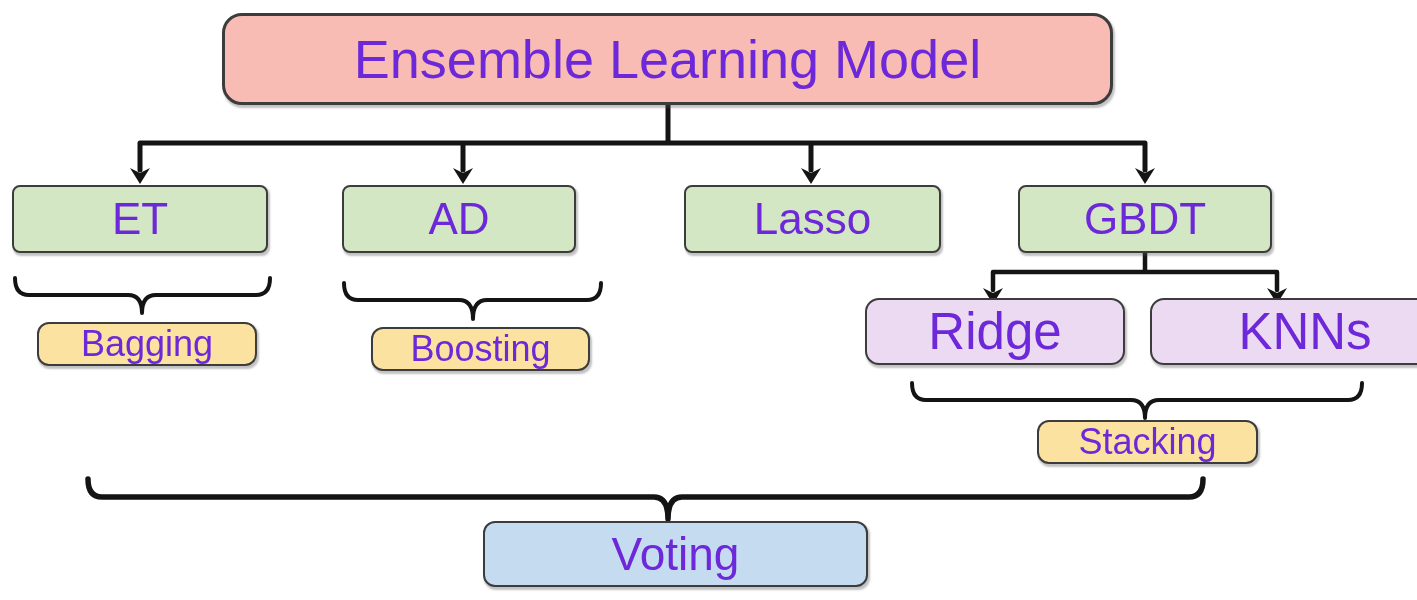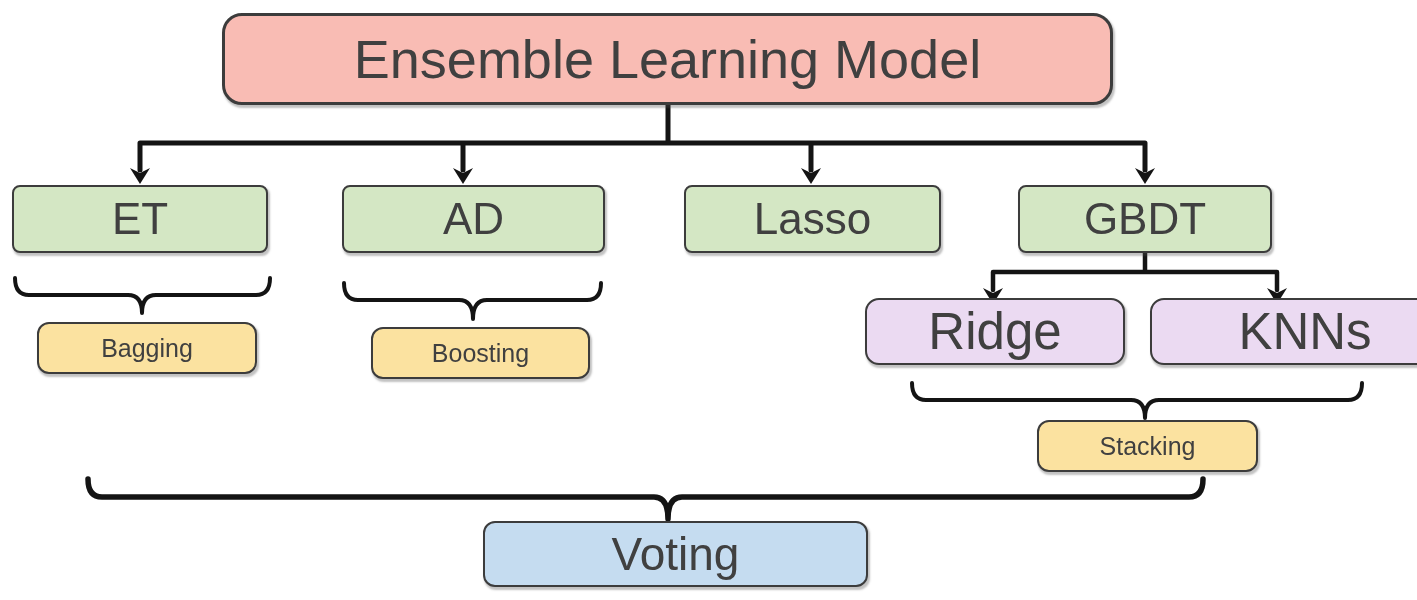--- a/index.html
+++ b/index.html
@@ -16,56 +16,56 @@
     left: 0; top: 0;
     width: 1417px; height: 600px;
     pointer-events: none;
   }
   .node {
     position: absolute;
     display: flex;
     align-items: center;
     justify-content: center;
     box-sizing: border-box;
-    color: #404040;
+    color: #6d28d9;
     border: 2.5px solid #3c3c3c;
     box-shadow: 1.5px 2.5px 2px rgba(80,80,80,0.35);
     white-space: nowrap;
     line-height: 1;
   }
   .node-root {
     left: 222px; top: 13px; width: 891px; height: 92px;
     background: #f9bcb4;
     border-radius: 20px;
     border-width: 3px;
     font-size: 54px;
   }
   .node-model {
     background: #d4e7c4;
     border-radius: 8px;
     font-size: 44px;
     top: 185px; height: 68px;
   }
   .node-et    { left: 12px;   width: 256px; }
-  .node-ad    { left: 342px;  width: 263px; }
+  .node-ad    { left: 342px;  width: 234px; }
   .node-lasso { left: 684px;  width: 257px; }
   .node-gbdt  { left: 1018px; width: 254px; }
   .node-submodel {
     background: #ebdaf2;
     border-radius: 14px;
     font-size: 51px;
     top: 298px; height: 67px;
   }
   .node-ridge { left: 865px;  width: 260px; }
   .node-knns  { left: 1150px; width: 310px; }
   .node-method {
     background: #fbe2a0;
     border-radius: 12px;
-    font-size: 25px;
-    height: 52px;
+    font-size: 36px;
+    height: 44px;
   }
   .node-bagging  { left: 37px;   top: 322px; width: 220px; }
   .node-boosting { left: 371px;  top: 327px; width: 219px; }
   .node-stacking { left: 1037px; top: 420px; width: 221px; }
   .node-final {
     left: 483px; top: 521px; width: 385px; height: 66px;
     background: #c5dcf0;
     border-radius: 12px;
     font-size: 46px;
   }

